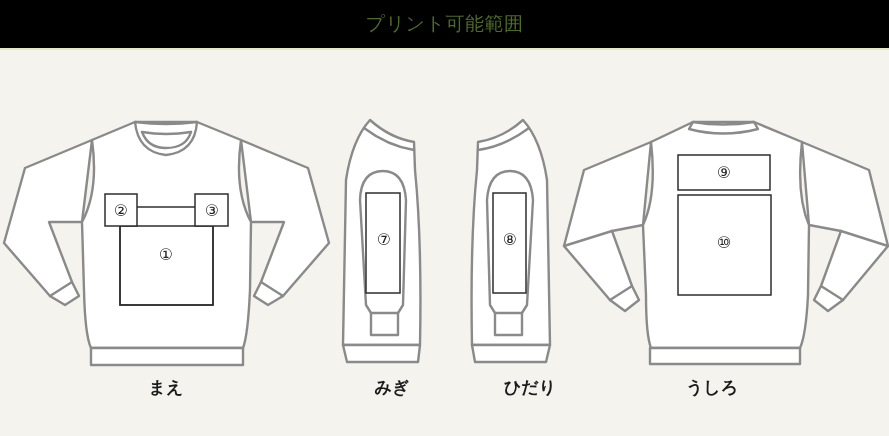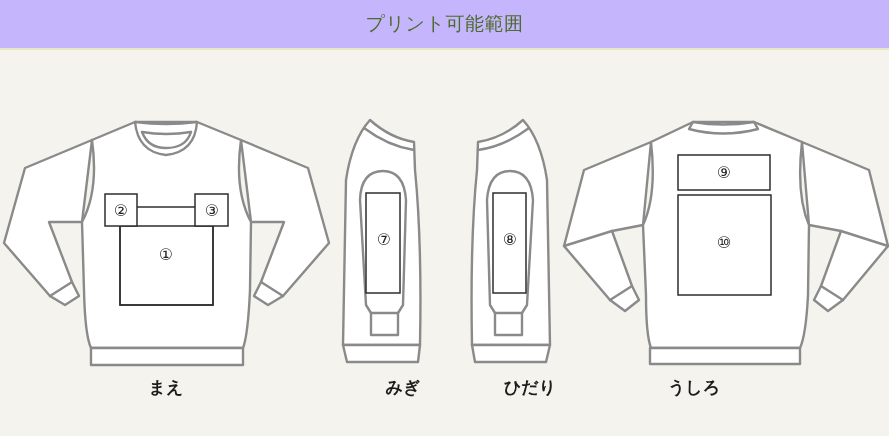--- a/index.html
+++ b/index.html
@@ -4,21 +4,21 @@
 <style>
   html, body { margin: 0; padding: 0; }
   body {
     width: 889px; height: 436px; overflow: hidden;
     background: #f4f3ee;
     font-family: "DejaVu Sans", "Liberation Sans", sans-serif;
     position: relative;
   }
   .header {
     position: absolute; left: 0; top: 0; width: 889px; height: 48px;
-    background: #c4b5fd;
+    background: #000000;
     border-bottom: 2px solid #e6e9c4;
     display: flex; align-items: center; justify-content: center;
   }
   .header-title {
     color: #4d6b2a; font-size: 19px; letter-spacing: 0.5px;
     font-family: "DejaVu Sans", sans-serif;
   }
   svg.art { position: absolute; left: 0; top: 0; }
   .garment { fill: #ffffff; stroke: #8a8a8a; stroke-width: 2.4; stroke-linejoin: round; }
   .seam { fill: none; stroke: #8a8a8a; stroke-width: 2.4; stroke-linecap: round; }
@@ -105,15 +105,15 @@
     <rect class="garment" x="650" y="348" width="150" height="16"></rect>
 
     <rect class="area" x="678" y="155" width="92" height="35"></rect>
     <rect class="area" x="678" y="195" width="93" height="100"></rect>
     <text class="num" x="724" y="172">⑨</text>
     <text class="num" x="724" y="242">⑩</text>
   </g>
 </svg>
 
 <div class="label" style="left:166px;">まえ</div>
-<div class="label" style="left:403px;">みぎ</div>
+<div class="label" style="left:392px;">みぎ</div>
 <div class="label" style="left:530px;">ひだり</div>
-<div class="label" style="left:694px;">うしろ</div>
+<div class="label" style="left:712px;">うしろ</div>
 
 </body></html>

